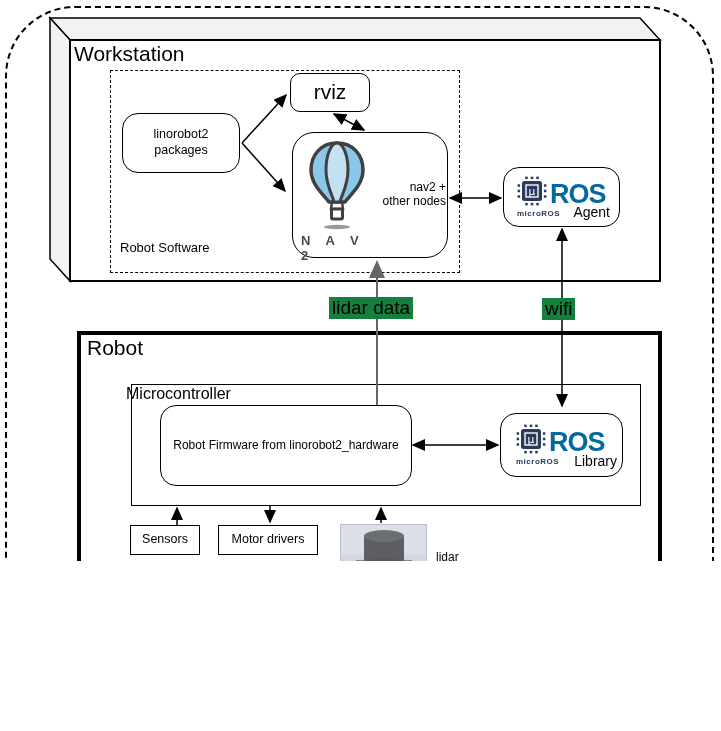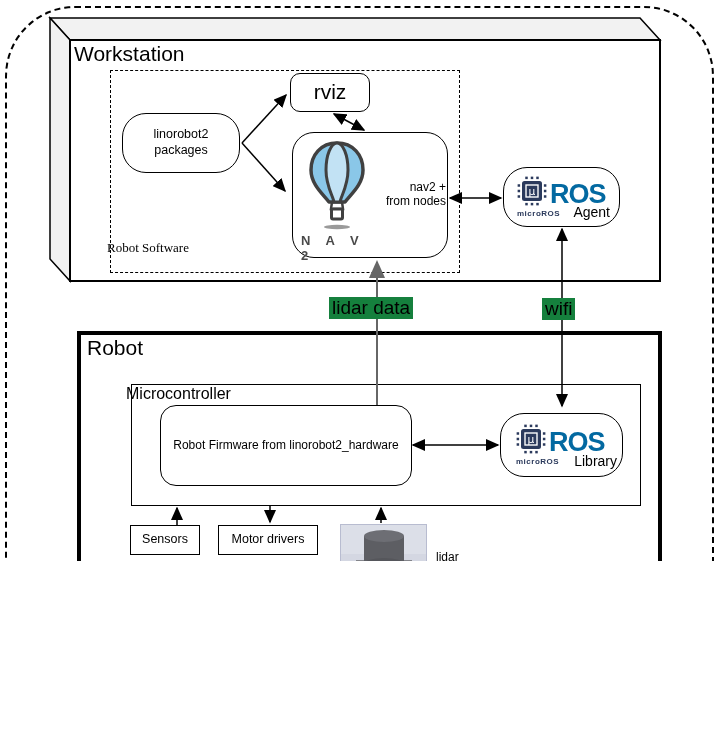--- a/index.html
+++ b/index.html
@@ -10,35 +10,35 @@
   #outer-border{left:5px;top:6px;width:709px;height:718px;border:2px dashed #000;border-radius:70px;}
   
   .face{background:#fff;border:2px solid #000;}
   #ws-front{left:69px;top:39px;width:592px;height:243px;}
   #robot-front{left:77px;top:331px;width:585px;height:279px;border-width:4px;}
   #mc-front{left:131px;top:384px;width:510px;height:122px;border-width:1.5px;}
   #software-dash{left:110px;top:70px;width:350px;height:203px;border:1.5px dashed #000;background:transparent;}
   
   .node{background:#fff;border:1.5px solid #000;display:flex;align-items:center;justify-content:center;
         text-align:center;font-size:13px;line-height:1.25;}
-  .rounded{border-radius:24px;}
+  .rounded{border-radius:16px;}
   #rviz-box{left:290px;top:73px;width:80px;height:39px;border-radius:10px;font-size:21px;}
   #pkg-box{left:122px;top:113px;width:118px;height:60px;font-size:12.5px;white-space:pre-line;}
   #nav2-box{left:292px;top:132px;width:156px;height:126px;border-radius:22px;}
   #agent-box{left:503px;top:167px;width:117px;height:60px;}
   #firmware-box{left:160px;top:405px;width:252px;height:81px;border-radius:16px;font-size:12px;padding:11px 6px;}
   #library-box{left:500px;top:413px;width:123px;height:64px;}
   #sensors-box{left:130px;top:525px;width:70px;height:30px;font-size:12.5px;}
   #motors-box{left:218px;top:525px;width:100px;height:30px;font-size:12.5px;}
   
   .title{font-size:21px;}
   #ws-title{left:74px;top:42px;}
   #robot-title{left:87px;top:336px;}
   #mc-title{left:126px;top:385px;font-size:16px;}
-  #software-label{left:107px;top:240px;font-size:13px;font-family:Liberation Serif, serif;}
+  #software-label{left:120px;top:240px;font-size:13px;}
   .linklabel{font-size:19px;background:#15803d;padding:0 3px;}
   #lidar-data-label{left:329px;top:297px;}
   #wifi-label{left:542px;top:298px;}
   #nav2-side-label{left:370px;top:180px;width:76px;font-size:12px;line-height:14px;
                    text-align:right;white-space:pre-line;}
   #lidar-caption{left:436px;top:550px;font-size:12px;}
   
   #balloon-svg{left:305px;top:140px;}
   #nav2-caption{left:301px;top:233px;width:78px;font-size:13px;font-weight:bold;
                 letter-spacing:6px;color:#4a4a4a;}
@@ -90,21 +90,21 @@
   <div id="nav2-box" class="abs node"></div>
   <svg id="balloon-svg" class="abs" width="64" height="90" viewBox="0 0 64 90">
     <path d="M32,3 C16,3 6,15 6,30 C6,45 19,55 24,62 L40,62 C45,55 58,45 58,30 C58,15 48,3 32,3 Z" fill="#8ac7e8" stroke="#404040" stroke-width="3.5" stroke-linejoin="round"></path>
     <path d="M32,3 C26,3 21,15 21,30 C21,46 28,56 29,62 L35,62 C36,56 43,46 43,30 C43,15 38,3 32,3 Z" fill="#c2e2f4" stroke="#404040" stroke-width="3"></path>
     <path d="M27,62 L26,69 L38,69 L37,62" fill="none" stroke="#404040" stroke-width="2.5"></path>
     <rect x="26.5" y="69" width="11" height="10" rx="1.5" fill="#fff" stroke="#404040" stroke-width="3"></rect>
     <ellipse cx="32" cy="87" rx="13" ry="2.2" fill="#9a9a9a"></ellipse>
   </svg>
   <div id="nav2-caption" class="abs">N A V 2</div>
   <div id="nav2-side-label" class="abs">nav2 +
-from nodes</div>
+other nodes</div>
 
   <div id="agent-box" class="abs node rounded">
     <svg class="abs" width="30" height="30" viewBox="0 0 24 24" style="left:13px;top:8px;">
       <g fill="#2b3a5c">
         <rect x="6.6" y="0.5" width="2" height="2"></rect>
           <rect x="11" y="0.5" width="2" height="2"></rect>
           <rect x="15.4" y="0.5" width="2" height="2"></rect>
         <rect x="6.6" y="21.5" width="2" height="2"></rect>
           <rect x="11" y="21.5" width="2" height="2"></rect>
           <rect x="15.4" y="21.5" width="2" height="2"></rect>

